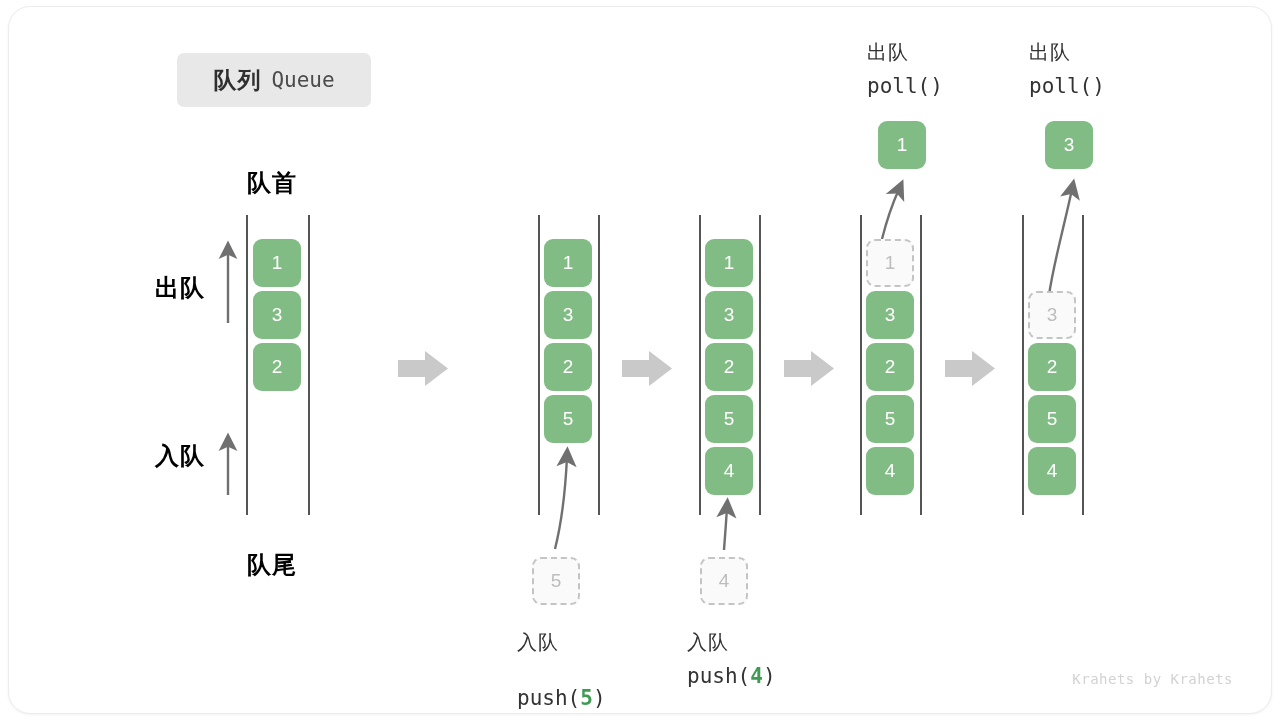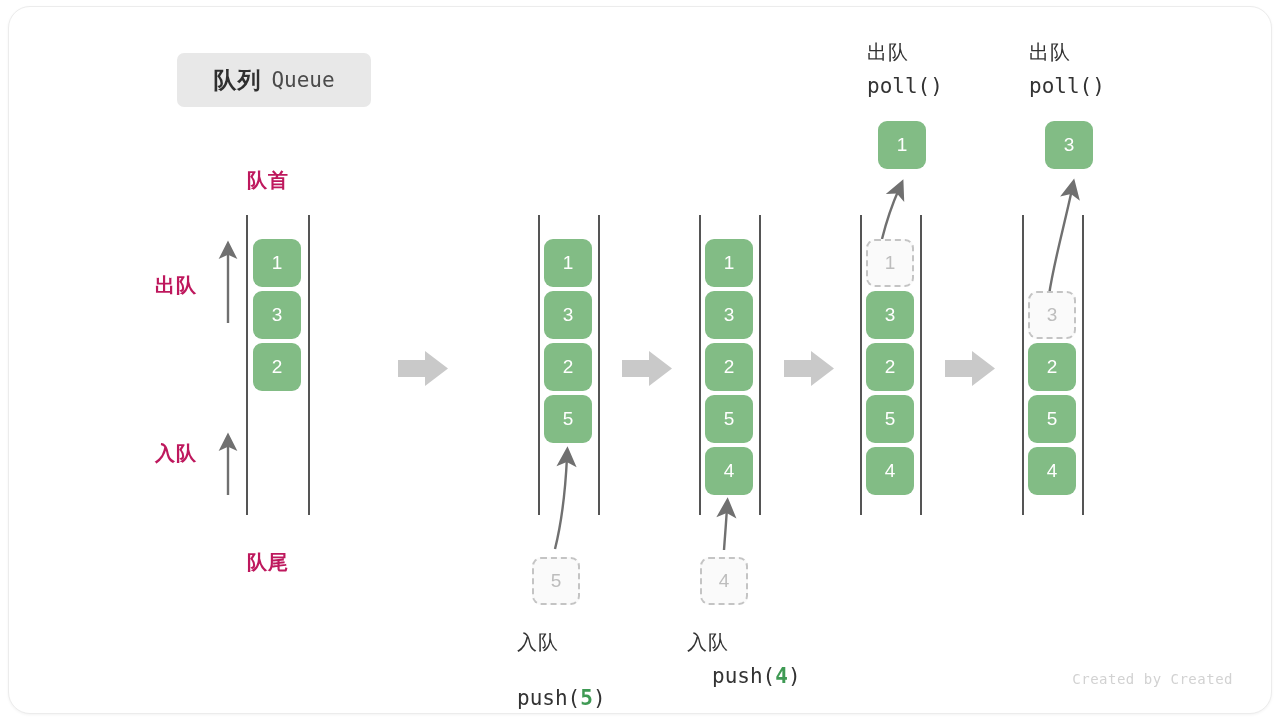--- a/index.html
+++ b/index.html
@@ -51,23 +51,23 @@
   #title-chip .en {
     font-family: "DejaVu Sans Mono", "Liberation Mono", monospace;
     font-size: 21px;
     color: #4b4b4b;
     letter-spacing: 0px;
   }
 
   
   .abs { position: absolute; }
   .cn-bold {
-    font-size: 20px;
+    font-size: 24px;
     font-weight: bold;
-    color: #be185d;
+    color: #000000;
     letter-spacing: 1px;
     white-space: nowrap;
   }
   .op-label {
     font-size: 20px;
     color: #333333;
     white-space: nowrap;
     letter-spacing: 1px;
   }
   .mono {
@@ -190,21 +190,21 @@
     <div class="cell" style="left:696px; top:284px;">3</div>
     <div class="cell" style="left:696px; top:336px;">2</div>
     <div class="cell" style="left:696px; top:388px;">5</div>
     <div class="cell" style="left:696px; top:440px;">4</div>
 
     <svg class="abs" style="left:690px; top:487px;" width="60" height="62">
       <path d="M25,56 C26,42 27,30 28,14" fill="none" stroke="#707070" stroke-width="2.4" marker-end="url(#ctip)"></path>
     </svg>
     <div class="cell ghost" style="left:691px; top:550px;">4</div>
     <div class="abs op-label" style="left:678px; top:622px;">入队</div>
-    <div class="abs mono" style="left:703px; top:657px;"><span>push(</span><span class="num">4</span><span>)</span></div>
+    <div class="abs mono" style="left:678px; top:657px;"><span>push(</span><span class="num">4</span><span>)</span></div>
 
     <svg class="chevron" style="left:775px; top:344px;" width="52" height="36">
       <path d="M0,9 L27,9 L27,0 L50,17.5 L27,35 L27,26 L0,26 Z" fill="#c9c9c9"></path>
     </svg>
 
     <div class="abs op-label" style="left:858px; top:32px;">出队</div>
     <div class="abs mono" style="left:858px; top:67px;"><span>poll(</span><span class="num"></span><span>)</span></div>
     <div class="cell" style="left:869px; top:114px;">1</div>
 
     <svg class="abs" style="left:860px; top:168px;" width="60" height="70">
@@ -231,16 +231,16 @@
       <path d="M20,120 C25,86 36,48 43,14" fill="none" stroke="#707070" stroke-width="2.4" marker-end="url(#ctip)"></path>
     </svg>
 
     <div class="rail" style="left:1013px; top:208px; height:300px;"></div>
     <div class="rail" style="left:1073px; top:208px; height:300px;"></div>
     <div class="cell ghost" style="left:1019px; top:284px;">3</div>
     <div class="cell" style="left:1019px; top:336px;">2</div>
     <div class="cell" style="left:1019px; top:388px;">5</div>
     <div class="cell" style="left:1019px; top:440px;">4</div>
 
-    <div id="credit">Created by Created</div>
+    <div id="credit">Krahets by Krahets</div>
 
   </div>
 </div>
 
 </body></html>

